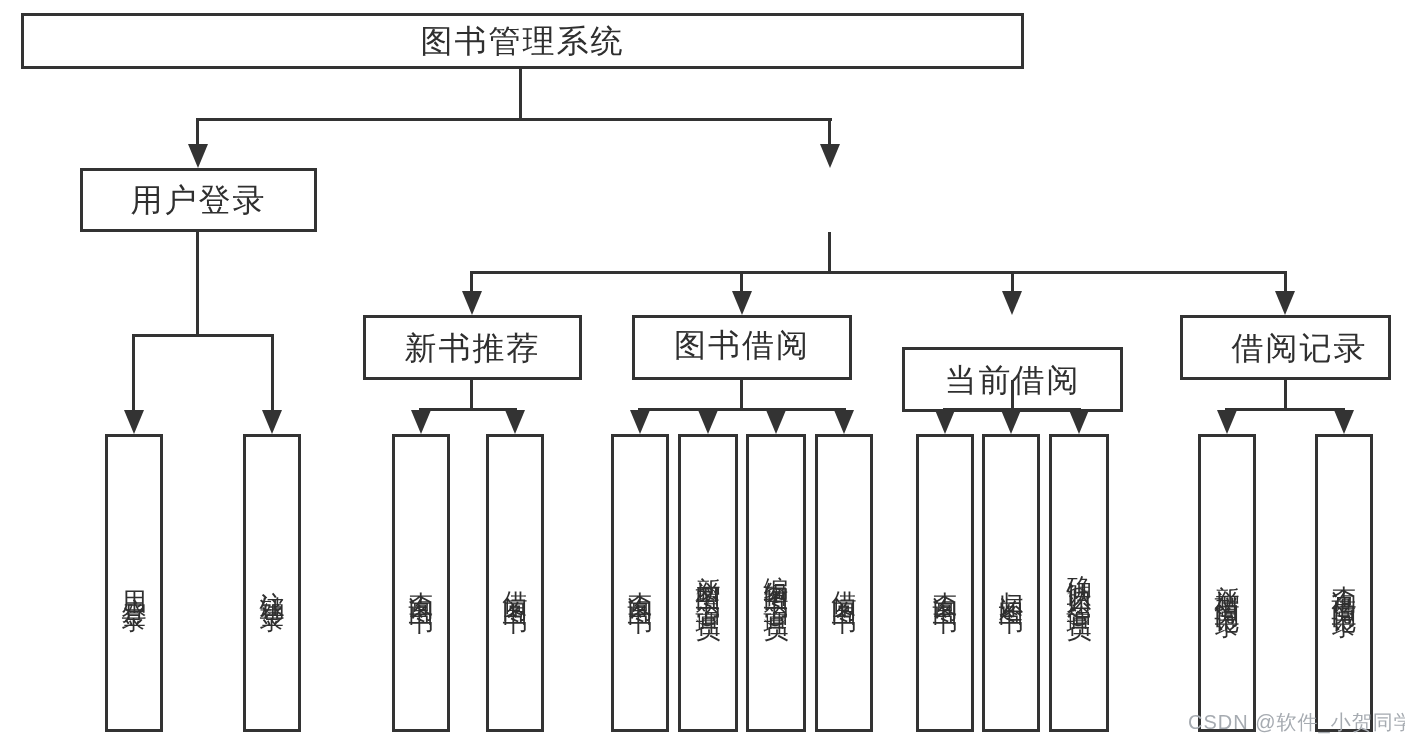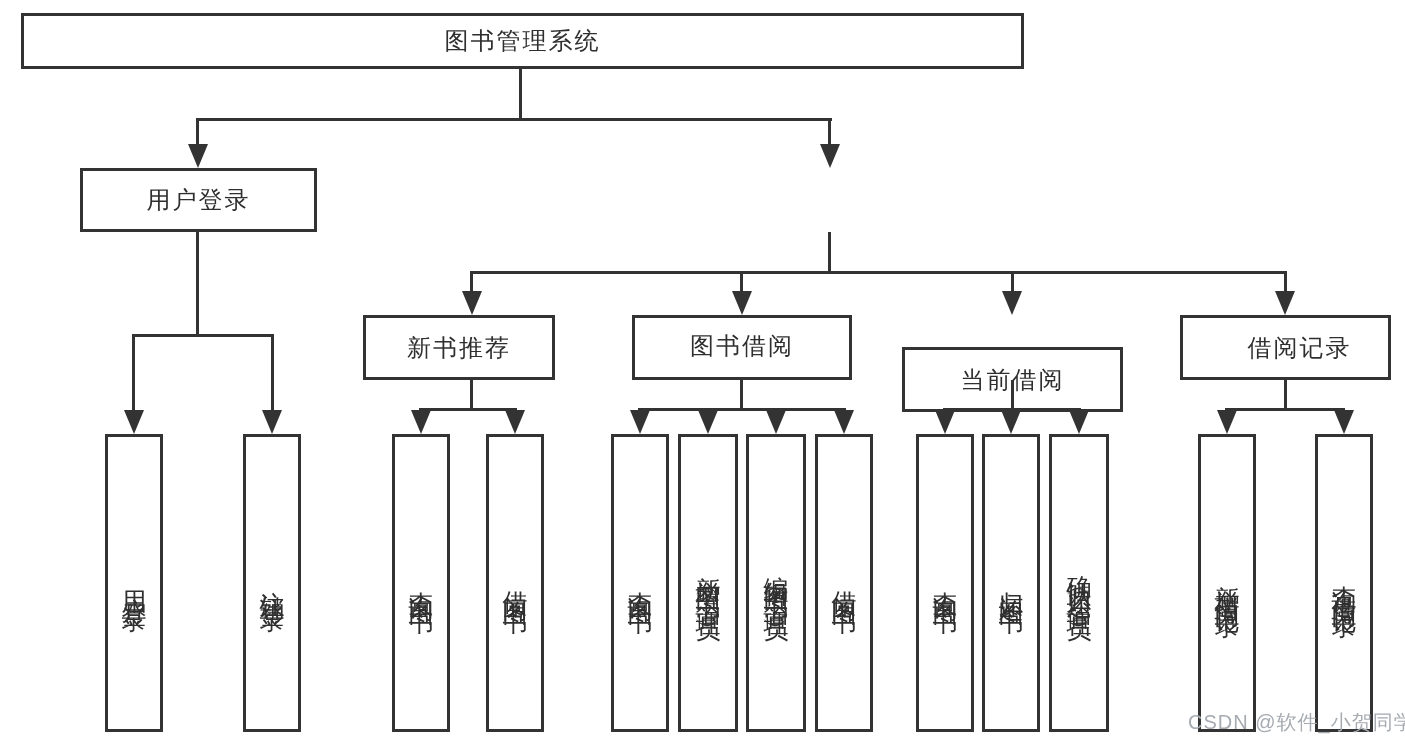--- a/index.html
+++ b/index.html
@@ -15,21 +15,21 @@
     position: absolute;
     box-sizing: border-box;
     border: 3px solid #333333;
     background: #ffffff;
     display: flex;
     align-items: center;
     justify-content: center;
     color: #2f2f2f;
   }
   .hbox .label {
-    font-size: 24px;
+    font-size: 32px;
     letter-spacing: 2px;
     line-height: 1;
     white-space: nowrap;
   }
   .vbox .label {
     writing-mode: vertical-rl;
     text-orientation: mixed;
     font-size: 25px;
     letter-spacing: 6px;
     line-height: 1;
@@ -84,21 +84,21 @@
   <div class="line" style="left:470px; top:271px; width:817px; height:3px;"></div>
   <div class="line" style="left:470px; top:271px; width:3px; height:22px;"></div>
   <div class="line" style="left:740px; top:271px; width:3px; height:22px;"></div>
   <div class="line" style="left:1011px; top:271px; width:3px; height:22px;"></div>
   <div class="line" style="left:1284px; top:271px; width:3px; height:22px;"></div>
   <div class="arrow" style="left:462px; top:291px;"></div>
   <div class="arrow" style="left:732px; top:291px;"></div>
   <div class="arrow" style="left:1002px; top:291px;"></div>
   <div class="arrow" style="left:1275px; top:291px;"></div>
 
-  <div class="box hbox" style="left:363px; top:315px; width:192px; height:65px;">
+  <div class="box hbox" style="left:363px; top:315px; width:219px; height:65px;">
     <span class="label">新书推荐</span>
   </div>
   <div class="box hbox" style="left:632px; top:315px; width:220px; height:65px;font-family:Liberation Mono, monospace;">
     <span class="label">图书借阅</span>
   </div>
   <div class="box hbox" style="left:902px; top:315px; width:221px; height:65px;margin-top:32px;">
     <span class="label">当前借阅</span>
   </div>
   <div class="box hbox" style="left:1180px; top:315px; width:211px; height:65px;padding-left:28px;">
     <span class="label">借阅记录</span>

